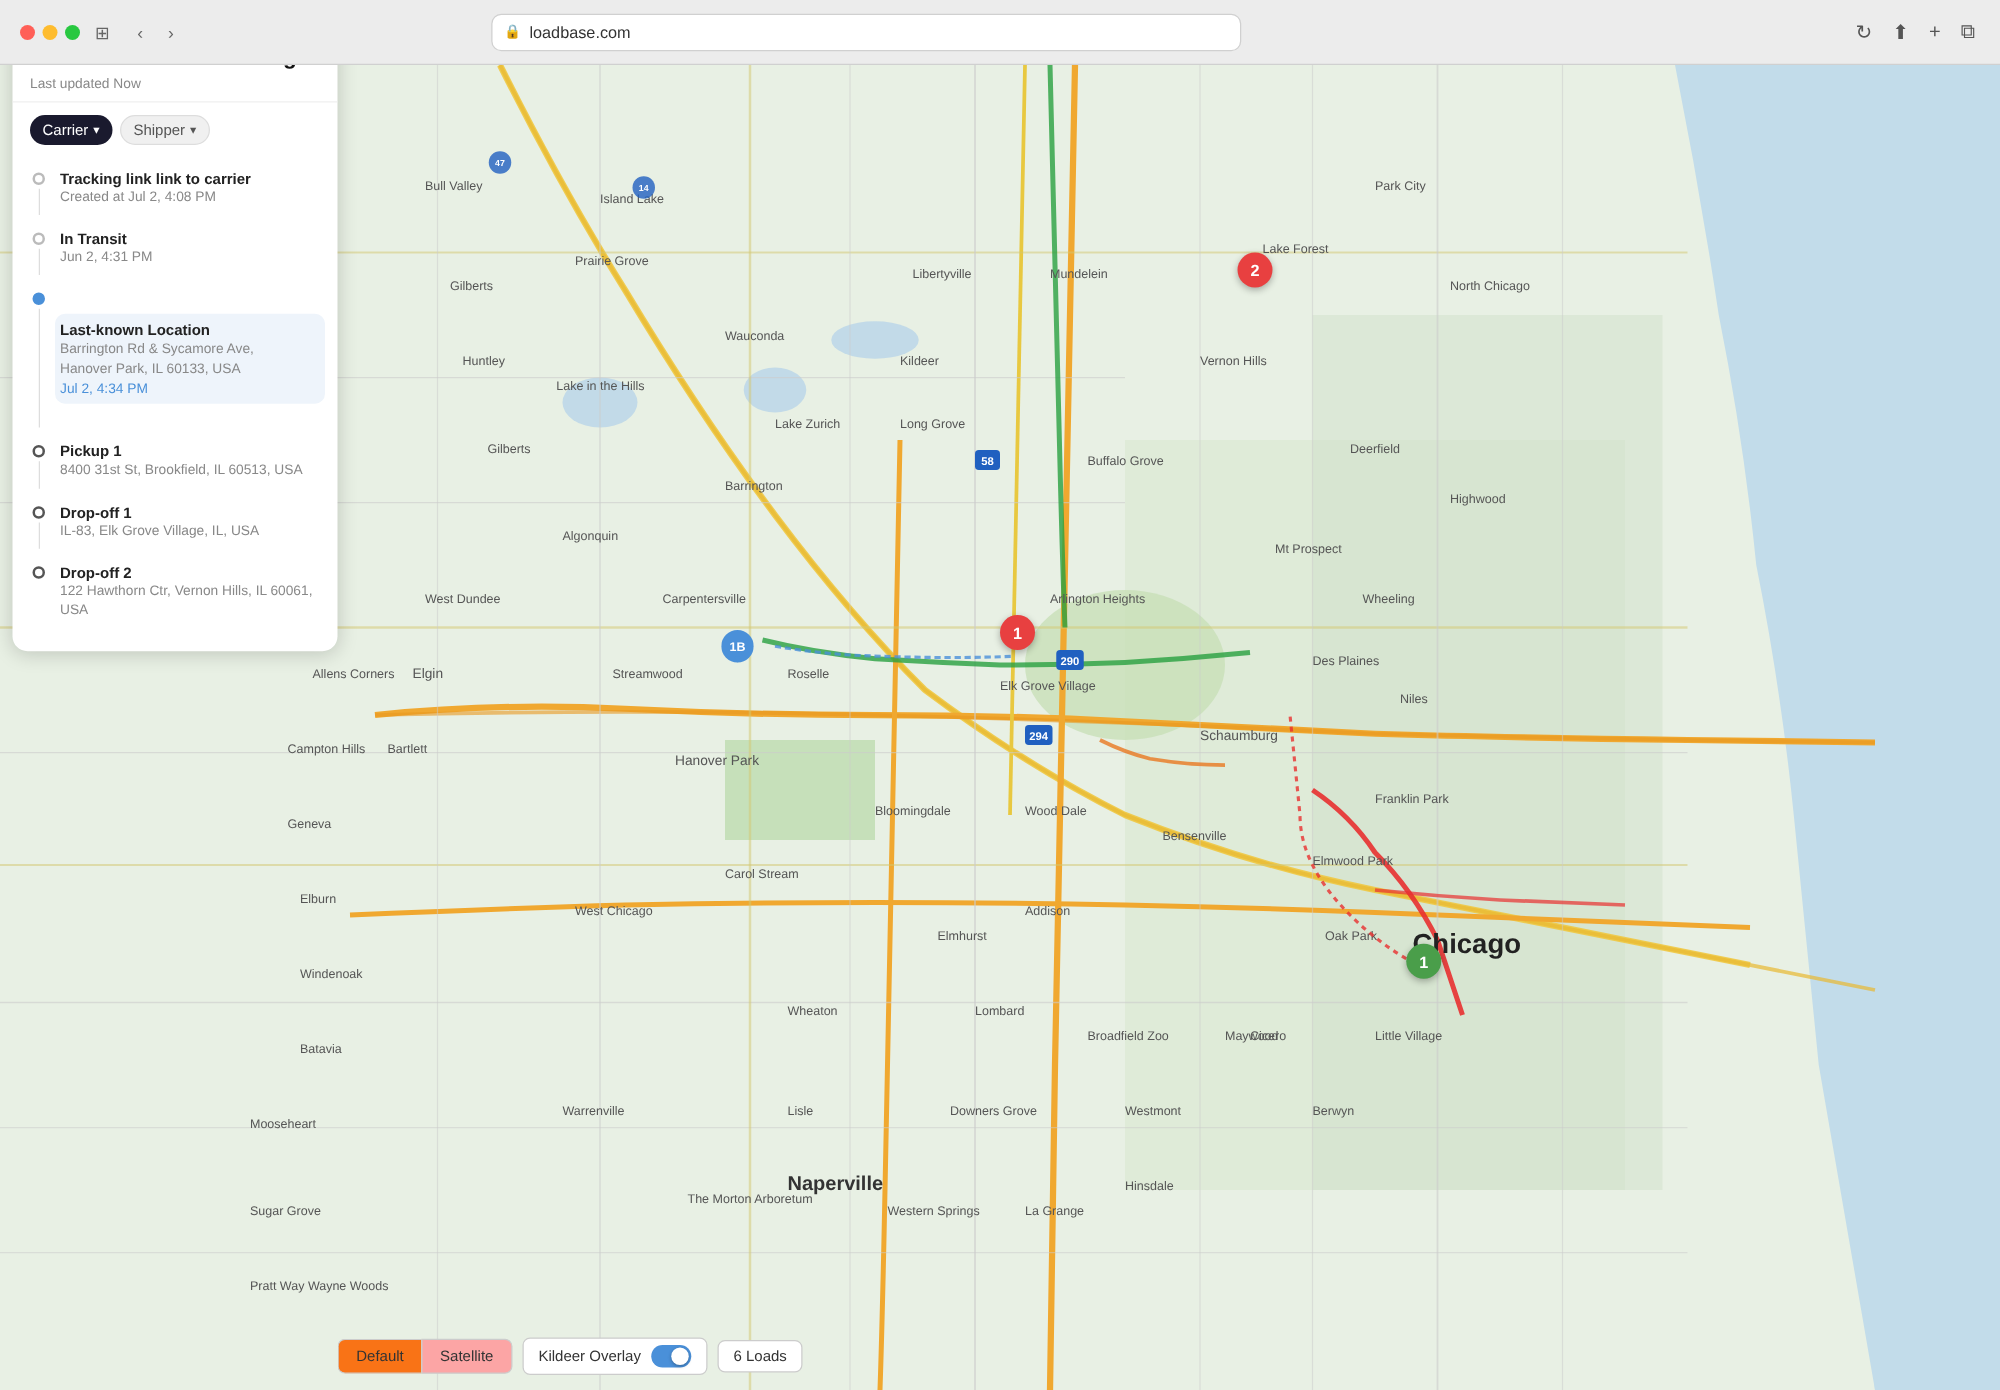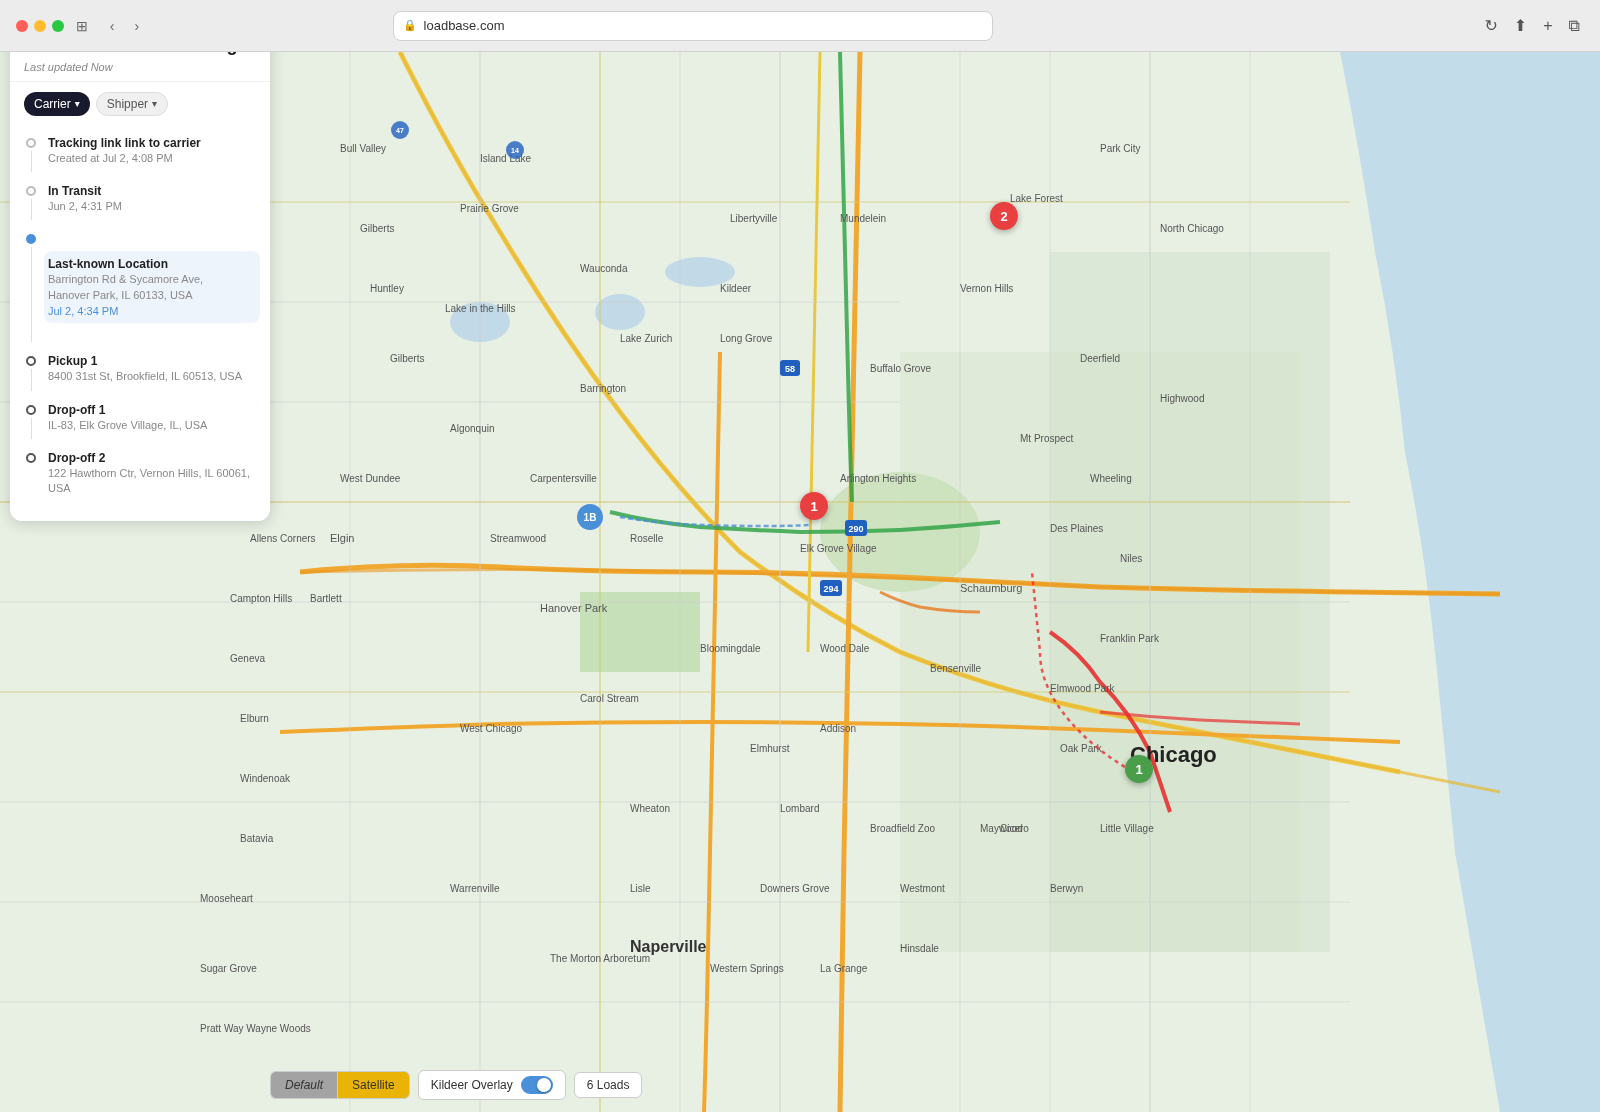--- a/index.html
+++ b/index.html
@@ -75,21 +75,21 @@
       border-bottom: 1px solid #f0f0f0;
     }
     .sidebar-drag-handle {
       width: 30px; height: 3px; background: #ccc; border-radius: 2px;
       margin: 0 auto 8px auto;
     }
     .sidebar-title {
       font-size: 18px; font-weight: 700; color: #111; line-height: 1.2;
     }
     .sidebar-subtitle {
-      font-size: 11px; color: #888; margin-top: 4px; font-style: italic;
+      font-size: 11px; color: #888; margin-top: 4px;
     }
     .sidebar-header-icons {
       position: absolute; top: 14px; right: 10px;
       display: flex; gap: 2px; align-items: center;
     }
     .sidebar-header-btn {
       background: none; border: none; cursor: pointer;
       color: #888; font-size: 14px; padding: 3px;
       border-radius: 4px;
     }
@@ -146,30 +146,30 @@
       position: absolute;
       bottom: 12px;
       left: 270px;
       right: 20px;
       display: flex;
       align-items: center;
       gap: 0;
       z-index: 40;
     }
     .map-type-btn {
-      background: #eab308;
+      background: #fca5a5;
       border: 1px solid #ccc;
       padding: 6px 14px;
       font-size: 12px;
       cursor: pointer;
       color: #333;
     }
     .map-type-btn:first-child { border-radius: 6px 0 0 6px; border-right: none; }
     .map-type-btn:nth-child(2) { border-radius: 0 6px 6px 0; }
-    .map-type-btn.active { background: #a3a3a3; font-weight: 500; font-style: italic; }
+    .map-type-btn.active { background: #f97316; font-weight: 500; }
 
     .traffic-toggle {
       display: flex; align-items: center; gap: 8px;
       background: white; border-radius: 6px; border: 1px solid #ccc;
       padding: 5px 12px; margin-left: 8px; font-size: 12px; color: #333; cursor: pointer;
     }
     .toggle-switch {
       width: 32px; height: 18px; background: #4a90d9; border-radius: 9px;
       position: relative; cursor: pointer;
     }

